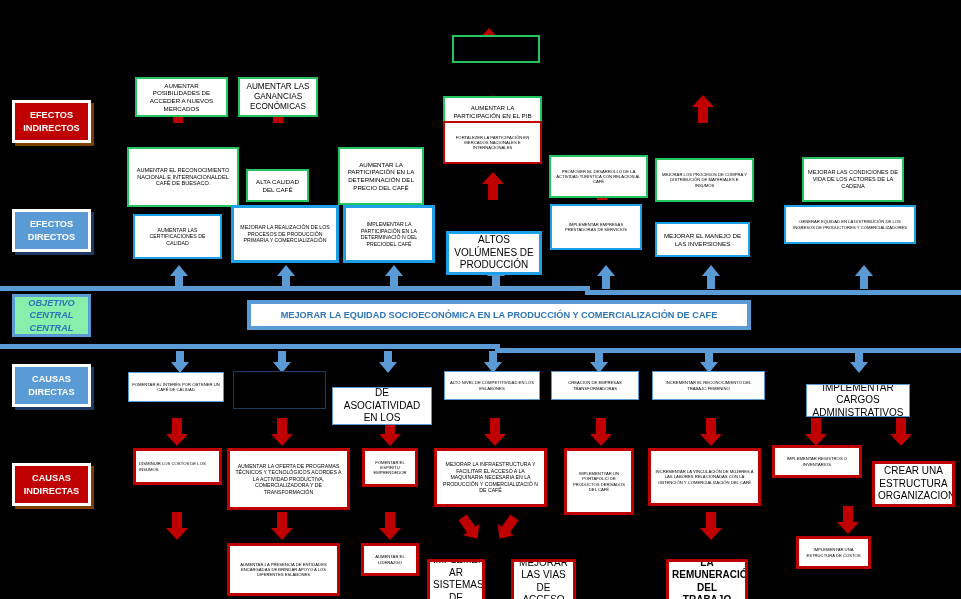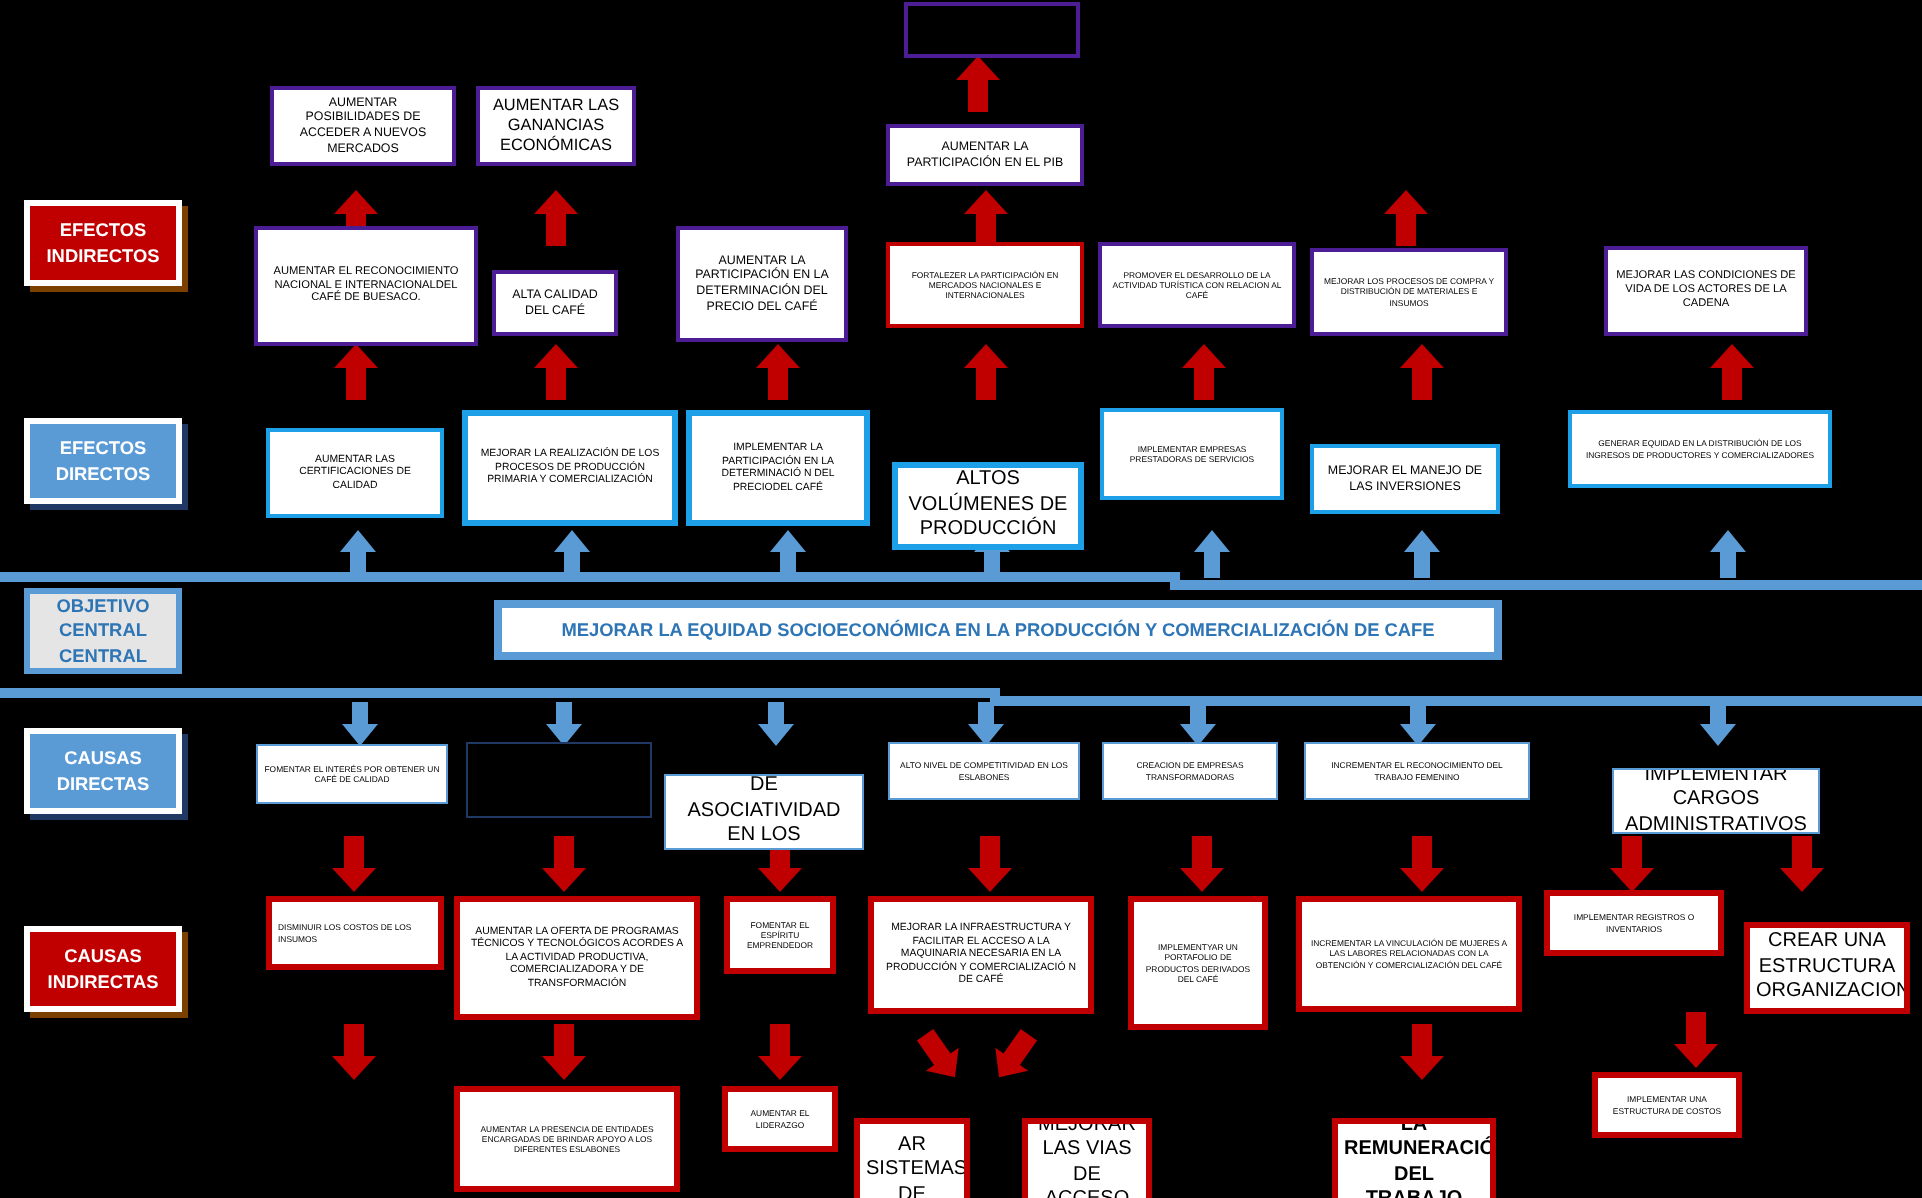--- a/index.html
+++ b/index.html
@@ -7,39 +7,39 @@
        font-family:"Liberation Sans", sans-serif;color:#000;}
   #stage{position:absolute;left:0;top:0;width:961px;height:599px;background:#000;}
 
   
   .box{position:absolute;box-sizing:border-box;background:#ffffff;
        display:flex;align-items:center;justify-content:center;text-align:center;
        line-height:1.25;padding:2px 3px;overflow:hidden;}
   .box span{display:block;width:100%;}
 
   
-  .b-orange{border:2px solid #4c1d95;}
+  .b-orange{border:2px solid #22c55e;margin-top:34px;}
   .b-red{border:2px solid #c00000;}
   .b-red3{border:3px solid #c00000;}
   .b-blue{border:2px solid #1da0e8;}
   .b-blue3{border:3px solid #1da0e8;}
   .b-bluethin{border:1.5px solid #5b9bd5;}
   .b-dark{border:1.5px solid #1f3864;}
 
   
   .empty{background:#000;}
 
   
   .legend{position:absolute;box-sizing:border-box;display:flex;align-items:center;
           justify-content:center;text-align:center;font-weight:bold;line-height:1.35;}
   .legend-red{background:#c00000;color:#fff;border:3px solid #ffffff;
               box-shadow:3px 3px 0 #7b3f00;}
   .legend-blue{background:#5b9bd5;color:#ffffff;border:3px solid #ffffff;
                box-shadow:3px 3px 0 #1f3864;}
-  .legend-white{background:#e5e5e5;color:#2e75b6;border:3px solid #5b9bd5;}
+  .legend-white{background:#86efac;color:#2e75b6;border:3px solid #5b9bd5;font-style:italic;}
 
   
   #objective{position:absolute;box-sizing:border-box;background:#ffffff;
              border:4px solid #5b9bd5;display:flex;align-items:center;
              justify-content:center;color:#2e75b6;font-weight:bold;}
 
   
   .arrow{position:absolute;}
   .arrow svg{display:block;overflow:visible;}
 

